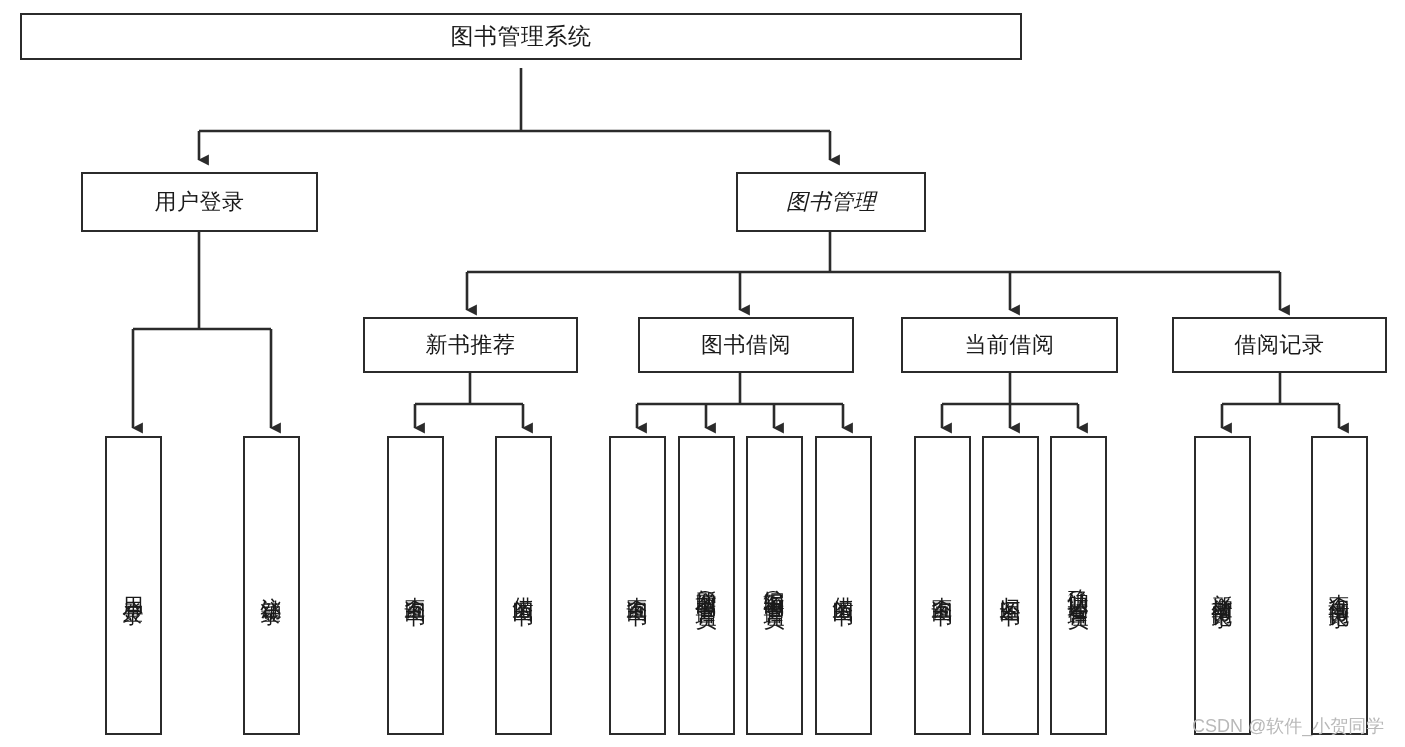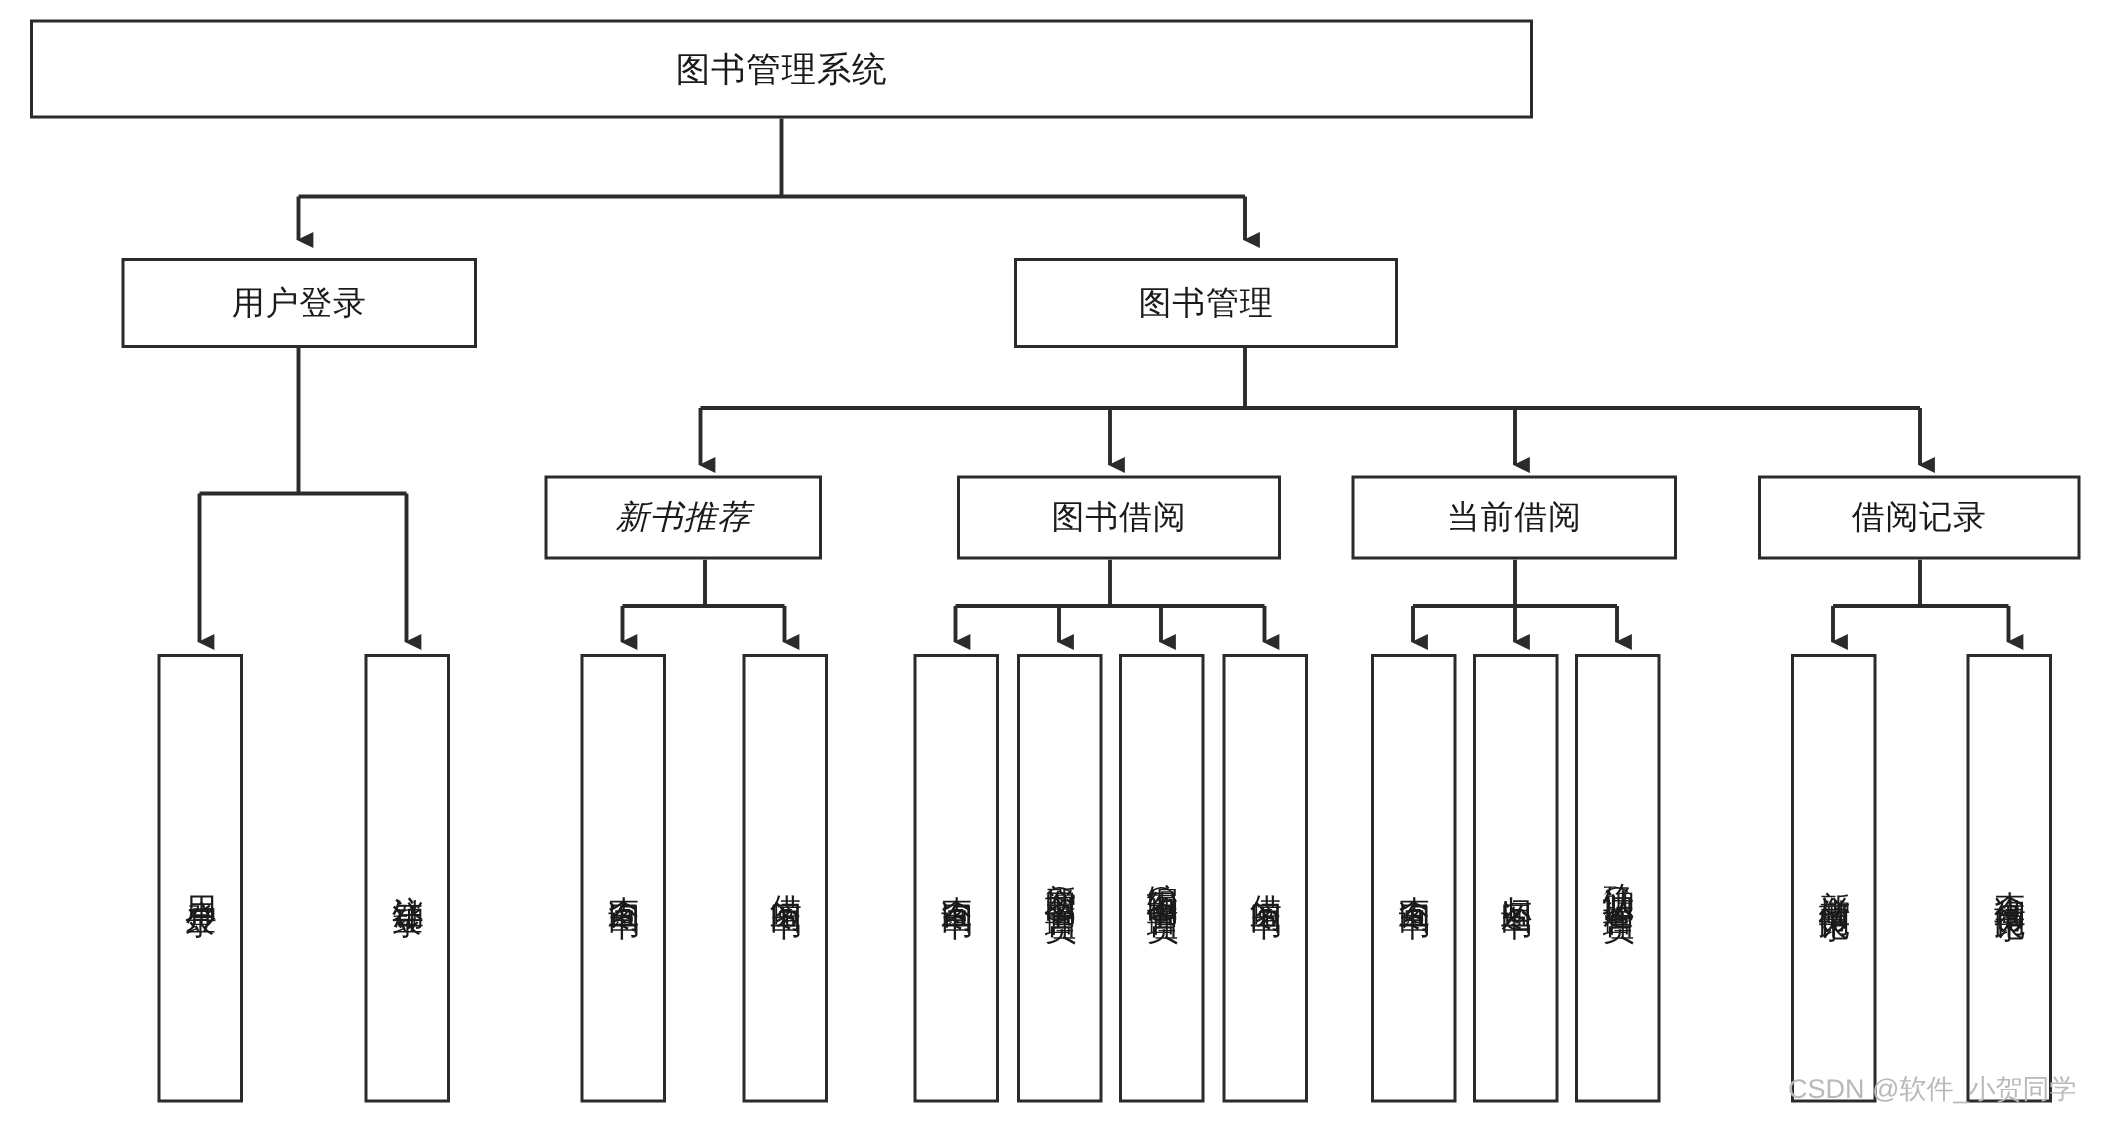--- a/index.html
+++ b/index.html
@@ -123,33 +123,33 @@
       <path d="M 1010 404 L 1010 428" marker-end="url(#arrow)"></path>
       <path d="M 1078 404 L 1078 428" marker-end="url(#arrow)"></path>
 
       <path d="M 1280 373 L 1280 404"></path>
       <path d="M 1222 404 L 1339 404"></path>
       <path d="M 1222 404 L 1222 428" marker-end="url(#arrow)"></path>
       <path d="M 1339 404 L 1339 428" marker-end="url(#arrow)"></path>
     </g>
   </svg>
 
-  <div class="node h root" style="left:20px; top:13px; width:1002px; height:66px;">
+  <div class="node h root" style="left:20px; top:13px; width:1002px; height:47px;">
     <span class="label">图书管理系统</span>
   </div>
 
   <div class="node h" style="left:81px; top:172px; width:237px; height:60px;">
     <span class="label">用户登录</span>
   </div>
 
-  <div class="node h" style="left:676px; top:172px; width:256px; height:60px;">
+  <div class="node h" style="left:736px; top:172px; width:190px; height:60px;font-style:italic;">
     <span class="label">图书管理</span>
   </div>
 
-  <div class="node h" style="left:363px; top:317px; width:185px; height:56px;font-style:italic;">
+  <div class="node h" style="left:363px; top:317px; width:215px; height:56px;">
     <span class="label">新书推荐</span>
   </div>
 
   <div class="node h" style="left:638px; top:317px; width:216px; height:56px;">
     <span class="label">图书借阅</span>
   </div>
 
   <div class="node h" style="left:901px; top:317px; width:217px; height:56px;align-items:center;">
     <span class="label">当前借阅</span>
   </div>

